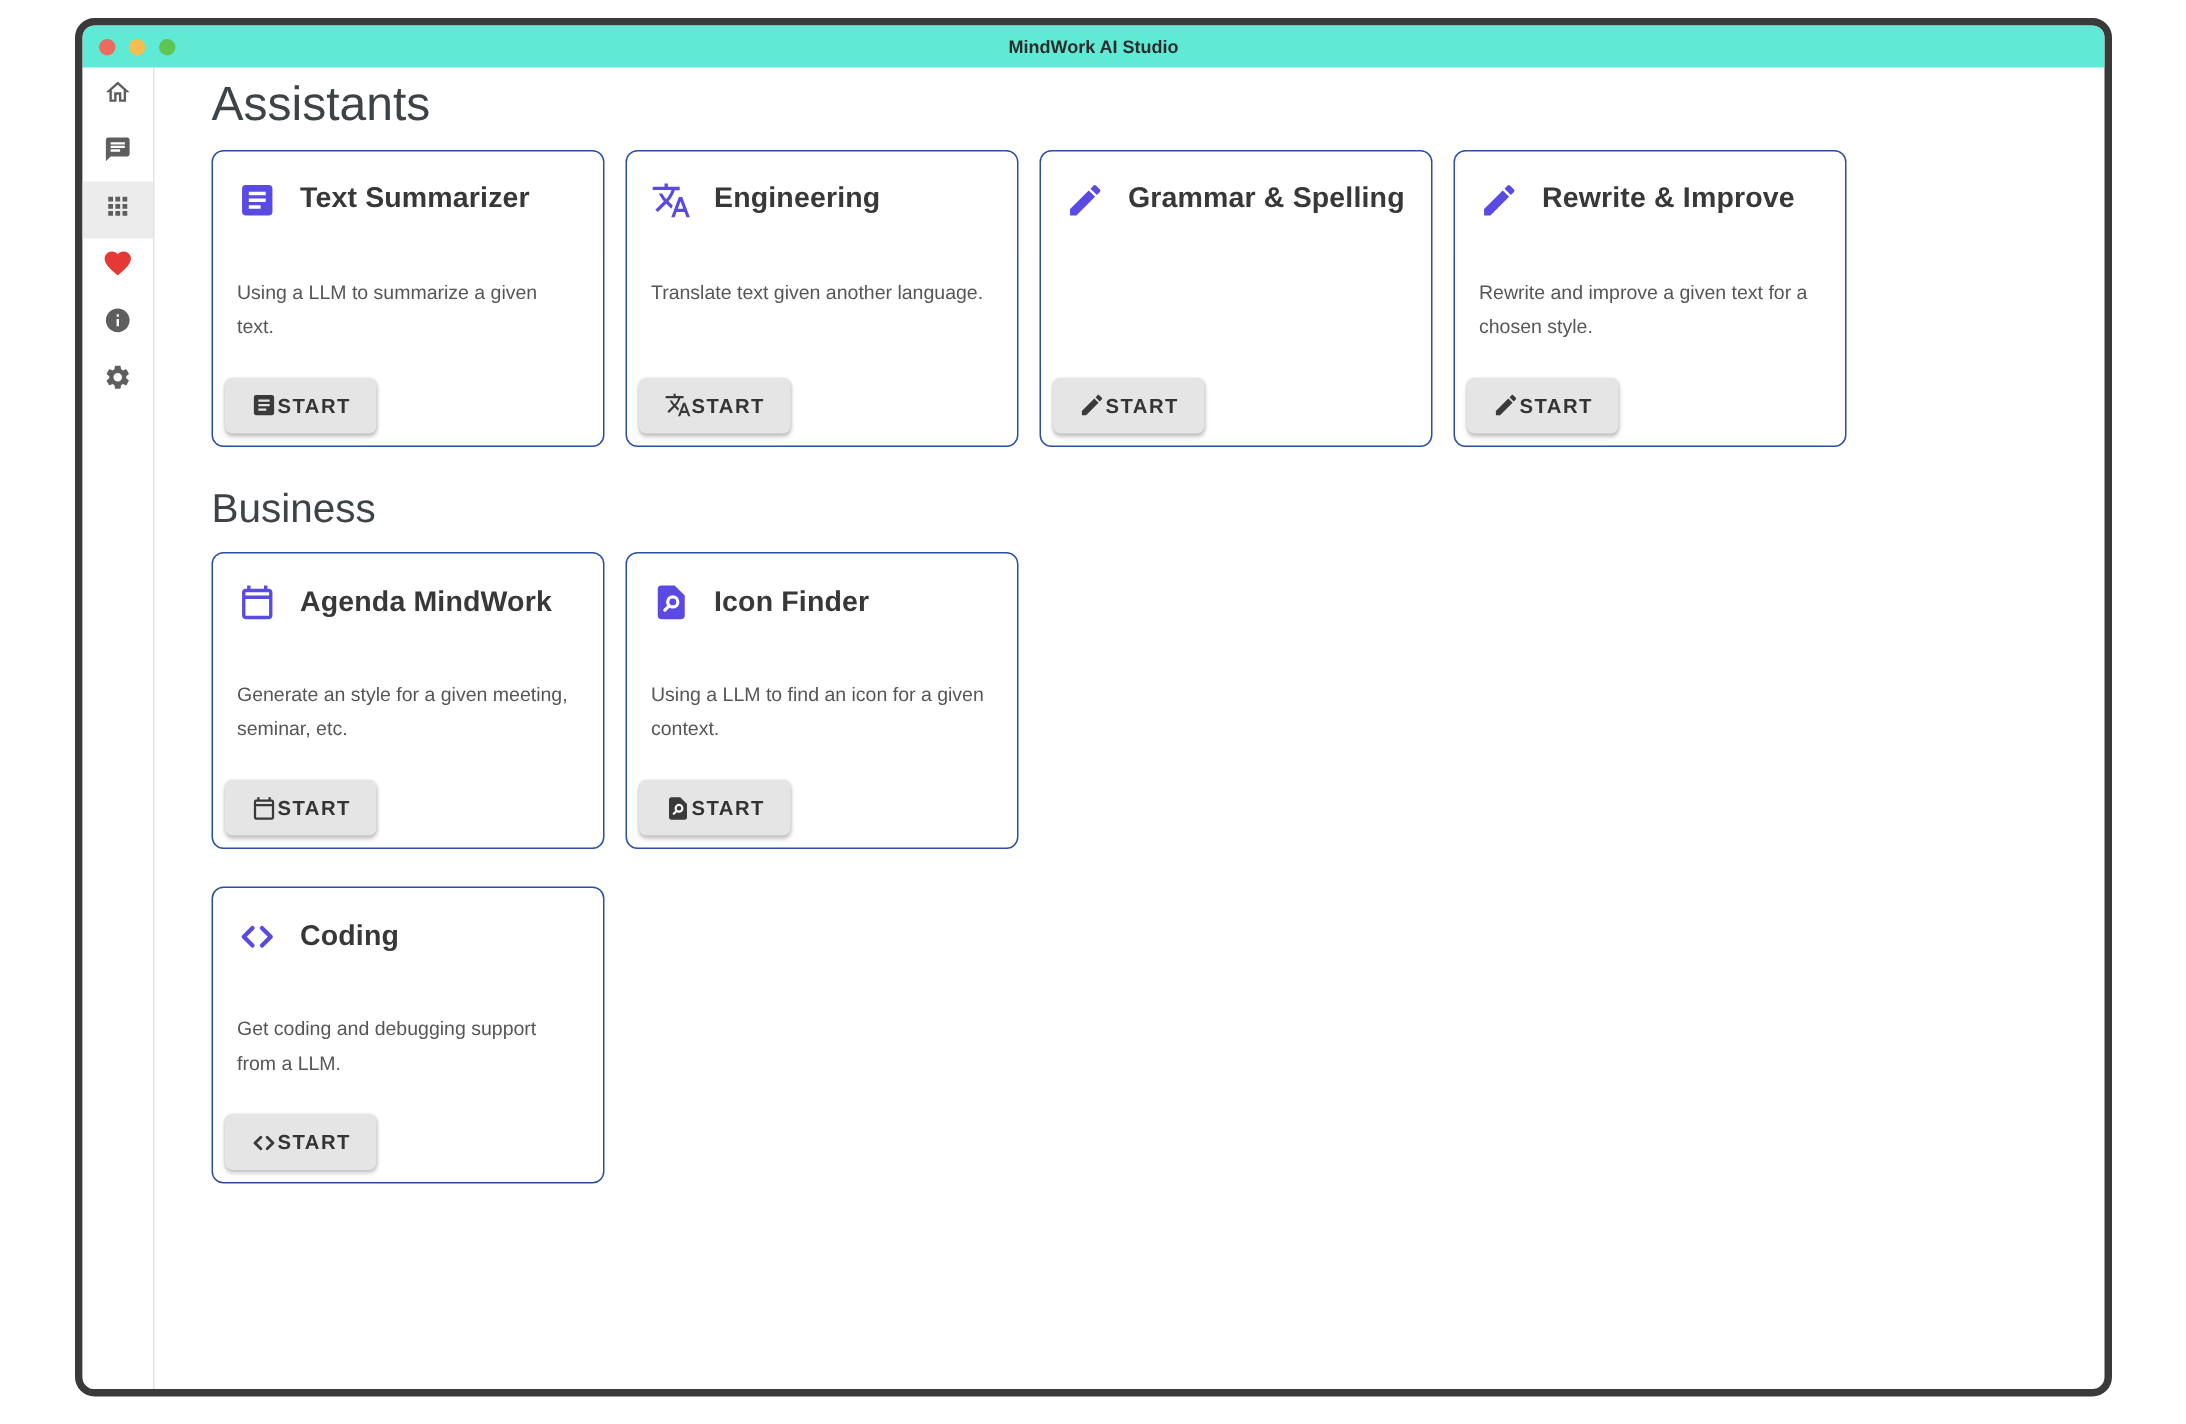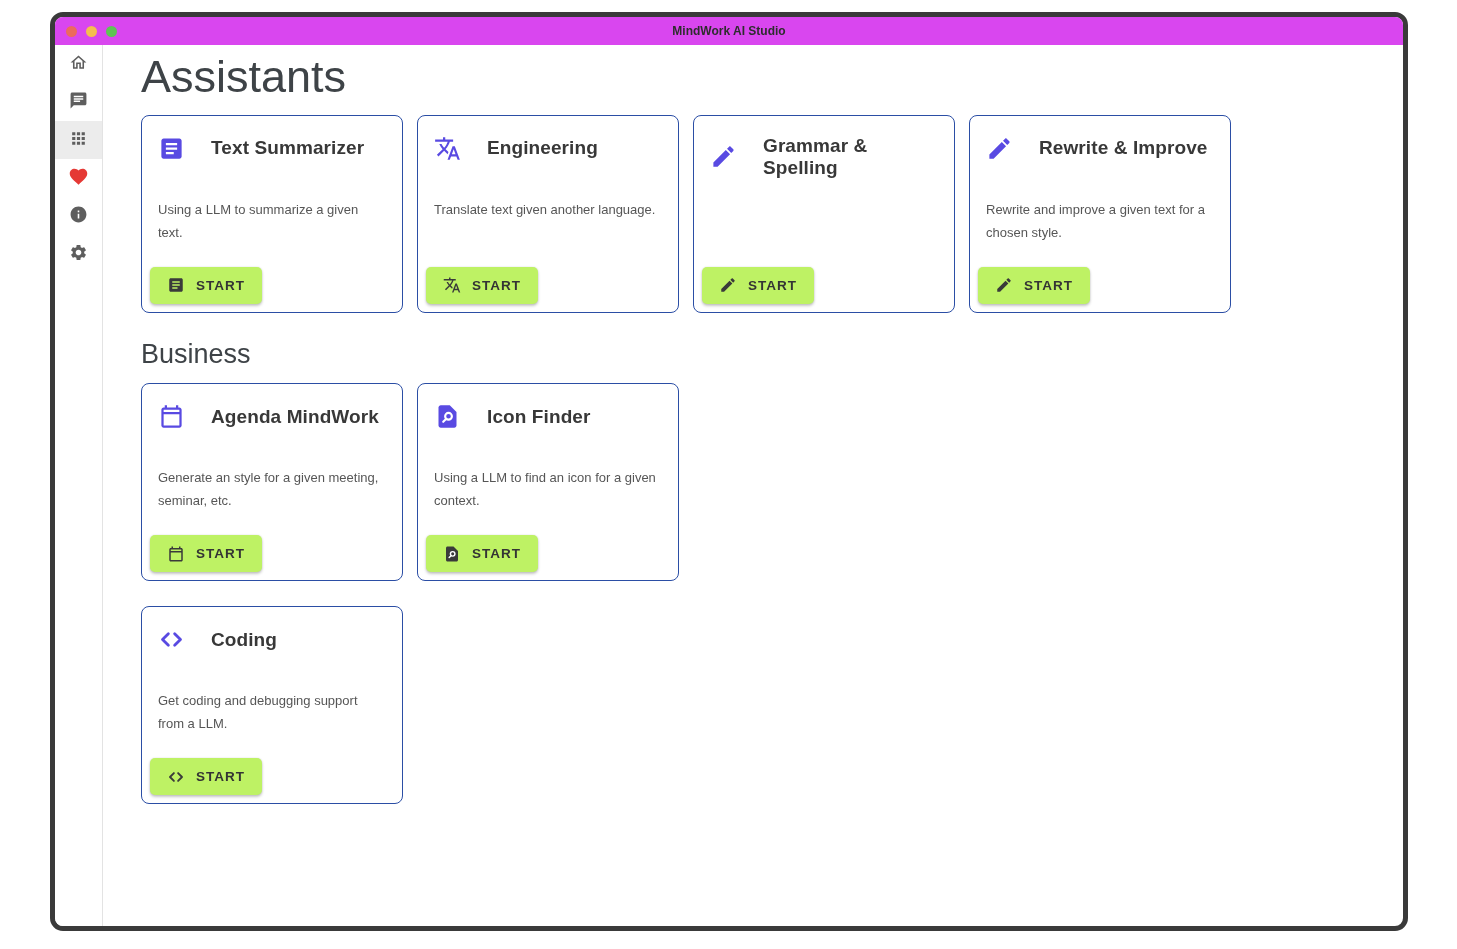--- a/index.html
+++ b/index.html
@@ -3,58 +3,58 @@
 <meta charset="utf-8">
 <style>
   * { box-sizing: border-box; margin: 0; padding: 0; }
   html,body { width:1457px; height:949px; background:#fff; font-family:"Liberation Sans", sans-serif; }
 
   .window {
     position:absolute; left:50px; top:12px; width:1358px; height:919px;
     border:5px solid #3A3A3A; border-radius:13px; background:#fff; overflow:hidden;
   }
   
-  .titlebar { position:relative; height:28px; background:#d946ef; display:flex; align-items:center; }
+  .titlebar { position:relative; height:28px; background:#5eead4; display:flex; align-items:center; }
   .traffic { display:flex; gap:9px; padding-left:11px; }
   .traffic span { width:11px; height:11px; border-radius:50%; display:inline-block; }
   .t-red    { background:#EC6A5E; }
   .t-yellow { background:#F4BE50; }
   .t-green  { background:#5FC454; }
   .window-title { position:absolute; left:0; right:0; text-align:center; font-size:12px; font-weight:700; color:#2d2d2d; }
 
   .window-body { display:flex; height:calc(100% - 28px); }
 
   
   .sidebar { width:48px; border-right:1px solid #e3e3e3; background:#fff; flex-shrink:0; }
   .side-item { width:100%; height:38px; display:flex; align-items:center; justify-content:center; color:#5e5e5e; cursor:pointer; }
   .side-item.selected { background:#ececec; }
   .side-item svg { width:19px; height:19px; fill:currentColor; }
   .side-item.heart { color:#E53935; }
   .side-item.heart svg { width:21px; height:21px; }
 
   
   .content { flex:1; padding:4px 20px 0 38px; overflow:hidden; }
-  .page-title { font-size:45px; font-weight:400; color:#3E4347; line-height:1.15; margin:2px 0 12px; }
+  .page-title { font-size:32px; font-weight:400; color:#3E4347; line-height:1.15; margin:2px 0 12px; }
   .section-title { font-size:27px; font-weight:400; color:#3E4347; line-height:1.2; margin:0 0 13px; }
   .card-row { display:flex; gap:14px; margin-bottom:25px; }
 
   .card {
     width:262px; height:198px; background:#fff;
     border:1.5px solid #2B4EA5; border-radius:8px;
     display:flex; flex-direction:column;
   }
-  .card-header { display:flex; align-items:center; gap:26px; padding:19px 16px 0; }
+  .card-header { display:flex; align-items:center; gap:15px; padding:19px 16px 0; }
   .card-icon { color:#594AE2; display:inline-flex; }
   .card-icon svg { width:27px; height:27px; fill:currentColor; }
   .card-title { font-size:19px; font-weight:700; color:#383838; letter-spacing:0.1px; }
   .card-desc { padding:0 16px; margin-top:36px; font-size:13px; line-height:23px; color:#565656; }
   .card-actions { margin-top:auto; padding:8px; }
   .start-btn {
-    display:inline-flex; align-items:center; gap:11px; height:37px; padding:0 17px;
-    background:#bef264; border:none; border-radius:5px; cursor:pointer;
+    display:inline-flex; align-items:center; height:37px; padding:0 17px;
+    background:#e5e5e5; border:none; border-radius:5px; cursor:pointer;
     font-family:"Liberation Sans", sans-serif; font-size:13.5px; font-weight:700;
     letter-spacing:1px; color:#343434;
     box-shadow:0 2px 3px rgba(0,0,0,0.22), 0 0 2px rgba(0,0,0,0.12);
   }
   .btn-icon { color:#3a3a3a; display:inline-flex; }
   .btn-icon svg { width:18px; height:18px; fill:currentColor; }
 </style>
 </head>
 <body>
 

